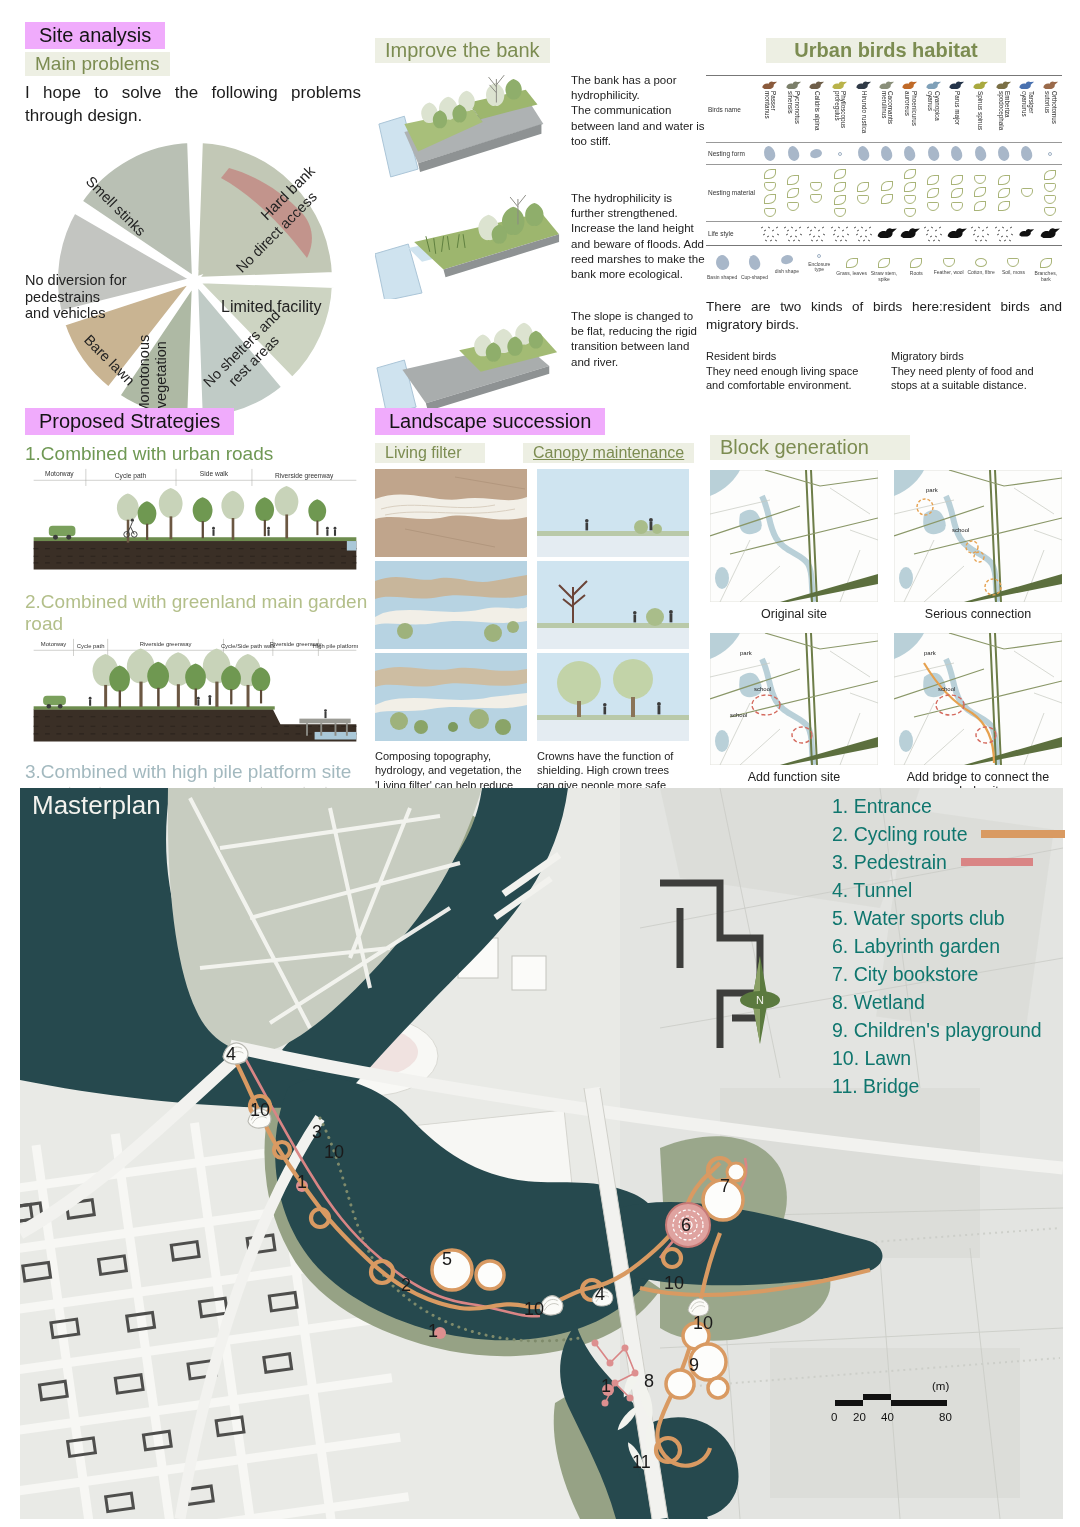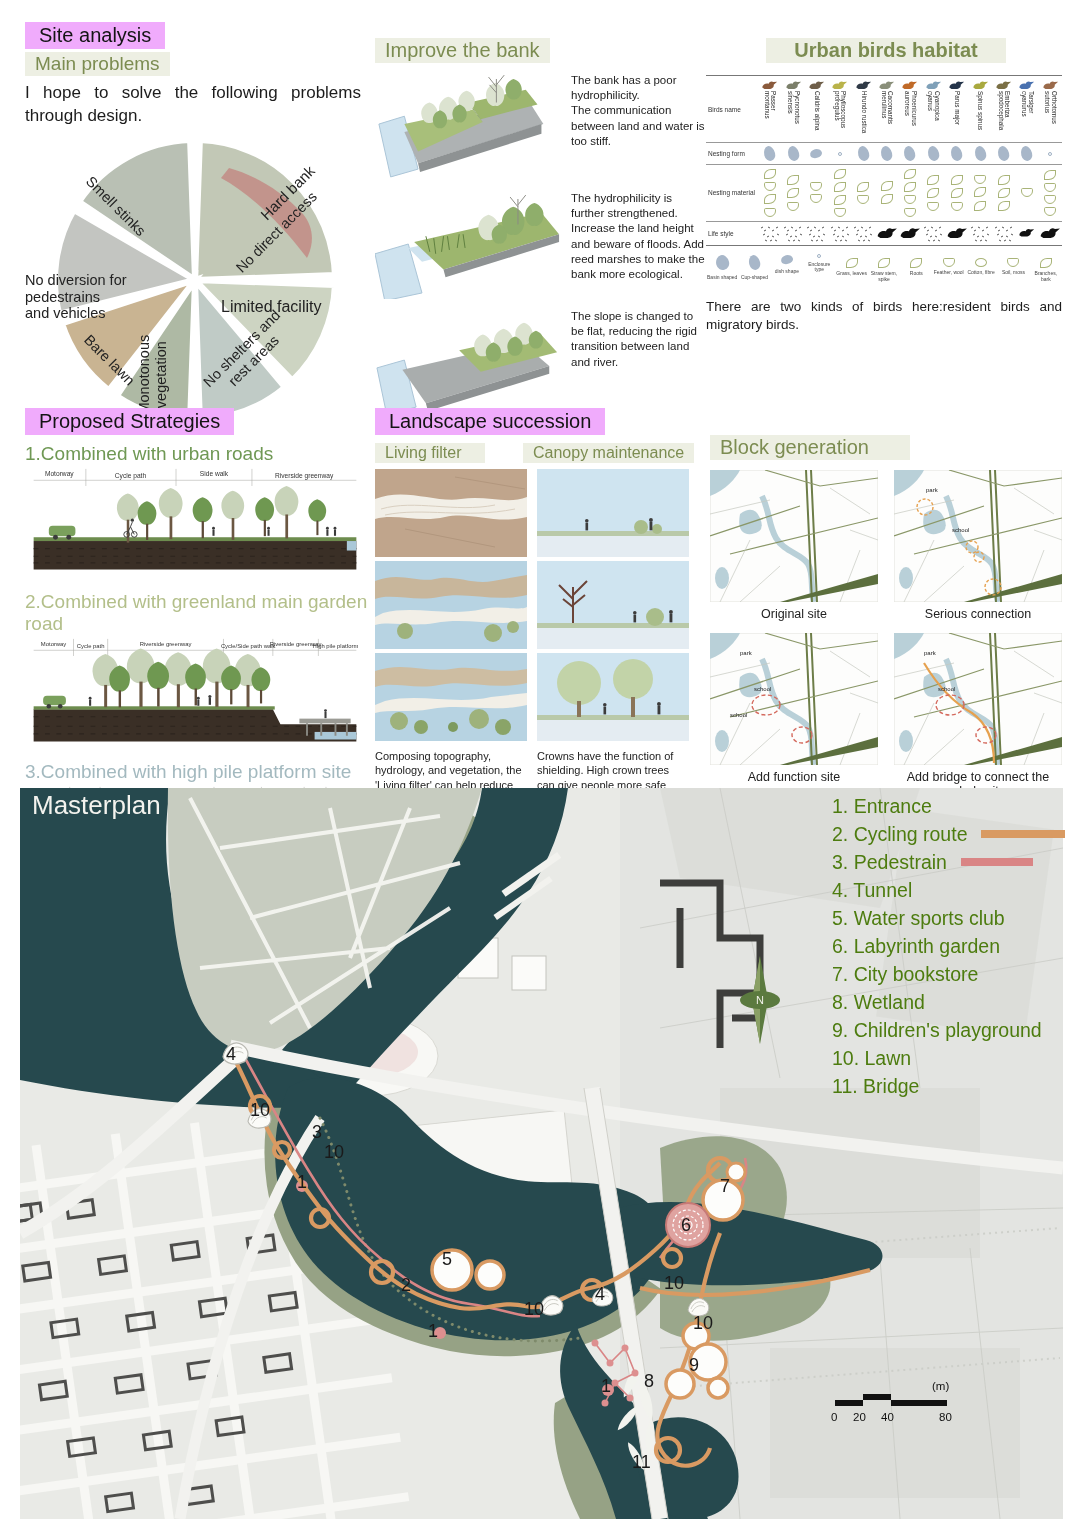--- a/index.html
+++ b/index.html
@@ -46,21 +46,21 @@
   .suc-heads{display:flex;gap:38px;margin:8px 0 6px 0;}
   .suc-grid{display:grid;grid-template-columns:152px 152px;column-gap:10px;row-gap:4px;}
   .suc-cap{font-size:11px;line-height:1.3;width:152px;margin-top:8px;color:#222;}
   
   .bg-grid{display:grid;grid-template-columns:168px 168px;column-gap:16px;row-gap:6px;margin-top:10px;}
   .bg-cap{font-size:12.5px;text-align:center;margin:1px 0 6px 0;color:#222;}
   
   .mp{position:absolute;left:20px;top:788px;width:1043px;height:731px;}
   .mp-title{position:absolute;left:12px;top:2px;color:#f3f3ee;font-size:26px;z-index:5;}
   .mp-legend{position:absolute;left:812px;top:4px;z-index:5;}
-  .mp-legend-item{font-size:19.5px;color:#4d7c0f;height:28.1px;display:flex;align-items:center;white-space:nowrap;}
+  .mp-legend-item{font-size:19.5px;color:#0f766e;height:28.1px;display:flex;align-items:center;white-space:nowrap;}
   .swatch{display:inline-block;height:8px;margin-left:14px;}
 </style>
 </head>
 <body>
 
 <svg width="0" height="0" style="position:absolute" aria-hidden="true">
   <defs>
     <path id="p-crown" d="M12,0 C19,2 24,9 22,17 C21,23 16,27 12,26 C8,27 3,23 2,17 C0,9 5,2 12,0 Z"></path>
     <path id="p-bird" d="M1.5,9 C2,5 6,3.5 9,4.5 C10,1.5 13,1 14.5,2.5 L19,2 L15,5.5 C15.5,8.5 13,10.5 9.5,10.5 L4,10.5 Z"></path>
     <g id="p-fp" stroke="#2b2b2b" stroke-width="0.8" fill="none">
@@ -515,20 +515,30 @@
       <div class="lgcell">
           <span class="mg" style="margin-top:6px;"></span>
           <div class="lgcap">Soil, moss</div>
         </div>
       <div class="lgcell">
           <span class="mg leaf" style="margin-top:6px;"></span>
           <div class="lgcap">Branches, bark</div>
         </div>
     </div>
     <div class="birds-note">There are two kinds of birds here:resident birds and migratory birds.</div>
+    <div class="birds-cols">
+      <div class="birds-col">
+        <div>Resident birds</div>
+        <div>They need enough living space and comfortable environment.</div>
+      </div>
+      <div class="birds-col">
+        <div>Migratory birds</div>
+        <div>They need plenty of food and stops at a suitable distance.</div>
+      </div>
+    </div>
   </div>
 
   <div class="sec" style="left:25px;top:408px;width:345px;">
     <div class="h-main">Proposed Strategies</div>
     <div class="strat-h1">1.Combined with urban roads</div>
     <svg viewBox="0 0 340 118" width="340" height="112">
       <g stroke="#b0b0aa" stroke-width="0.6">
           <path d="M55,2 V20 M150,2 V20 M230,2 V20 M0,14 H340"></path>
         </g>
       <g font-size="7" fill="#333" text-anchor="middle">
@@ -729,21 +739,21 @@
       </g>
       <use href="#p-man" transform="translate(150,65)"></use>
       <use href="#p-man" transform="translate(206,65)"></use>
     </svg>
   </div>
 
   <div class="sec" style="left:375px;top:408px;width:330px;">
     <div class="h-main">Landscape succession</div>
     <div class="suc-heads">
       <div class="h-sub" style="font-size:16px;min-width:90px;">Living filter</div>
-      <div class="h-sub" style="font-size:16px;">Canopy maintenance</div>
+      <div class="h-sub" style="font-size:16px;text-decoration:underline;">Canopy maintenance</div>
     </div>
     <div class="suc-grid">
       <svg viewBox="0 0 152 88" width="152" height="88">
         <rect width="152" height="88" fill="#c0a58c"></rect>
         <path d="M0,30 C30,18 60,34 86,30 C112,26 132,36 152,28 L152,48 C120,56 96,42 70,48 C44,54 20,44 0,50 Z" fill="#f2efe7"></path>
         <path d="M6,40 C40,30 80,44 120,36 M10,46 C48,38 90,50 140,40" stroke="#d9cfc0" stroke-width="1" fill="none"></path>
         <path d="M30,60 L120,78 M80,8 L150,20" stroke="#b2977e" stroke-width="1"></path>
       </svg>
       <svg viewBox="0 0 152 88" width="152" height="88">
         <rect width="152" height="88" fill="#cfe4f0"></rect>

